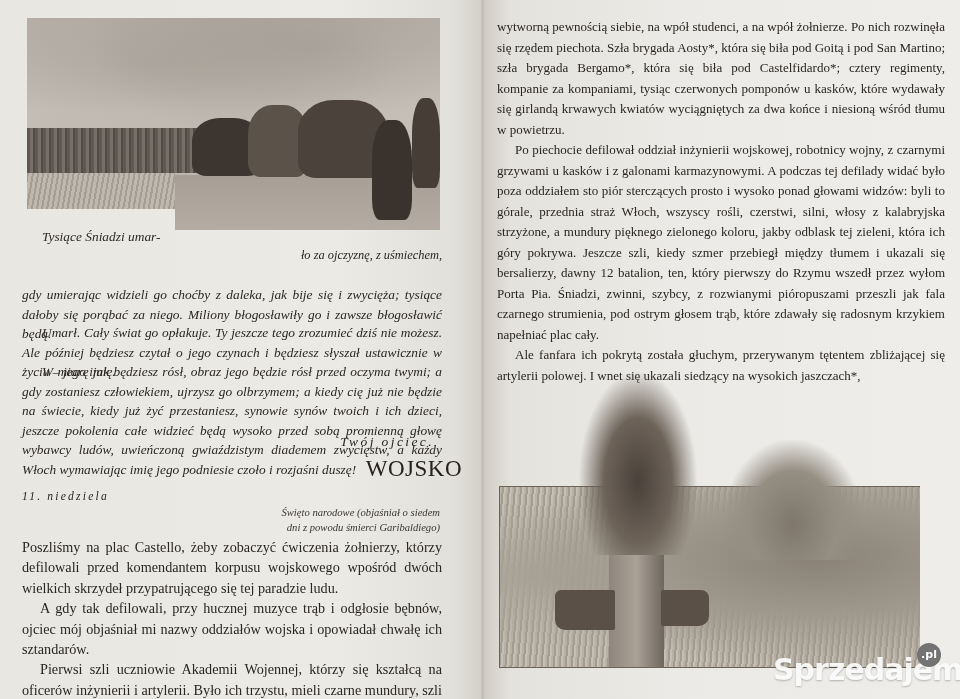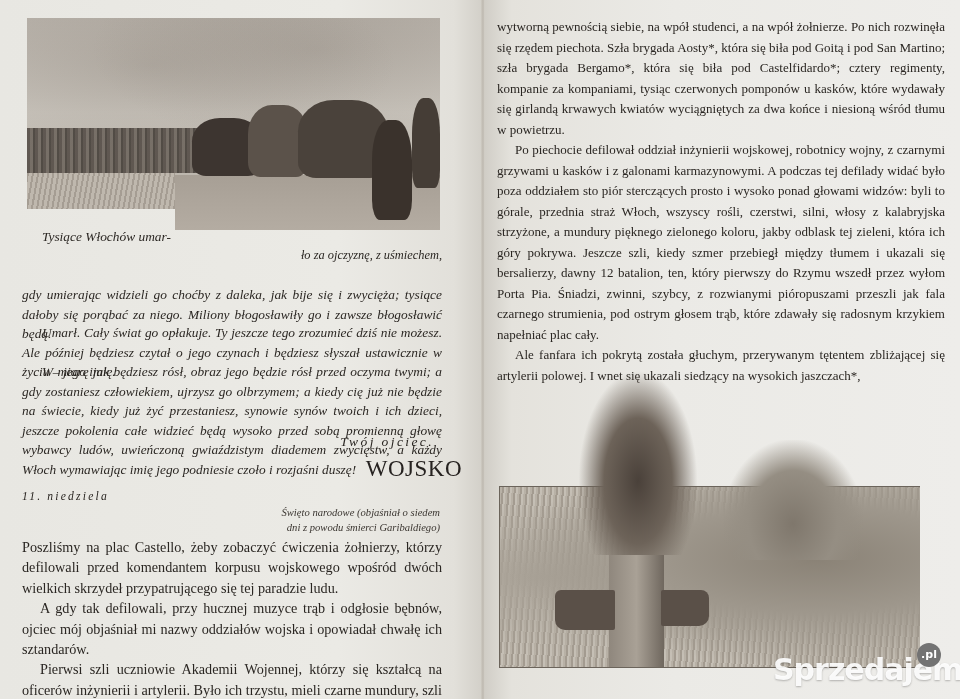--- a/index.html
+++ b/index.html
@@ -148,21 +148,21 @@
       <div class="photo-bottom"></div>
       <div class="crowd"></div>
       <div class="field"></div>
       <div class="horseman" style="left:192px;top:118px;width:70px;height:58px;"></div>
       <div class="horseman" style="left:248px;top:105px;width:60px;height:72px;background:#5b524a;"></div>
       <div class="horseman" style="left:298px;top:100px;width:90px;height:78px;background:#4a423b;"></div>
       <div class="horseman" style="left:372px;top:120px;width:40px;height:100px;background:#3a322c;"></div>
       <div class="horseman" style="left:412px;top:98px;width:28px;height:90px;background:#453d36;"></div>
     </div>
 
-    <div class="ltext" style="top:227px;left:42px;">Tysiące Włochów umar-</div>
+    <div class="ltext" style="top:227px;left:42px;">Tysiące Śniadzi umar-</div>
     <div class="ltext" style="top:246px;font-size:12.4px;text-align:right;">ło za ojczyznę, z uśmiechem,</div>
     <div class="ltext" style="top:266px;text-align:justify;margin-top:19px;">gdy umierając widzieli go choćby z daleka, jak bije się i zwycięża; tysiące dałoby się porąbać za niego. Miliony błogosławiły go i zawsze błogosławić będą.</div>
     <div class="ltext indent" style="top:305px;text-align:justify;">Umarł. Cały świat go opłakuje. Ty jeszcze tego zrozumieć dziś nie możesz. Ale później będziesz czytał o jego czynach i będziesz słyszał ustawicznie w życiu – jego imię.</div>
     <div class="ltext indent" style="top:344px;text-align:justify;">W miarę jak będziesz rósł, obraz jego będzie rósł przed oczyma twymi; a gdy zostaniesz człowiekiem, ujrzysz go olbrzymem; a kiedy cię już nie będzie na świecie, kiedy już żyć przestaniesz, synowie synów twoich i ich dzieci, jeszcze pokolenia całe widzieć będą wysoko przed sobą promienną głowę wybawcy ludów, uwieńczoną gwiaździstym diademem zwycięstw, a każdy Włoch wymawiając imię jego podniesie czoło i rozjaśni duszę!</div>
 
     <div class="sig">Twój ojciec.</div>
     <div class="title">WOJSKO</div>
     <div class="date">11. niedziela</div>
     <div class="note">
       <div>Święto narodowe (objaśniał o siedem</div>

